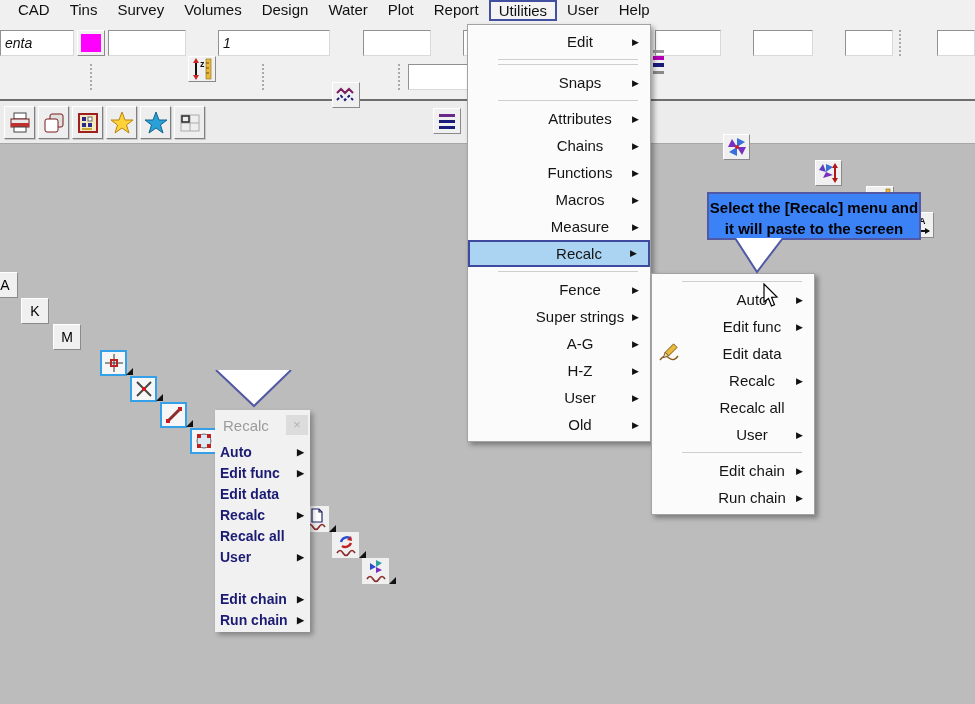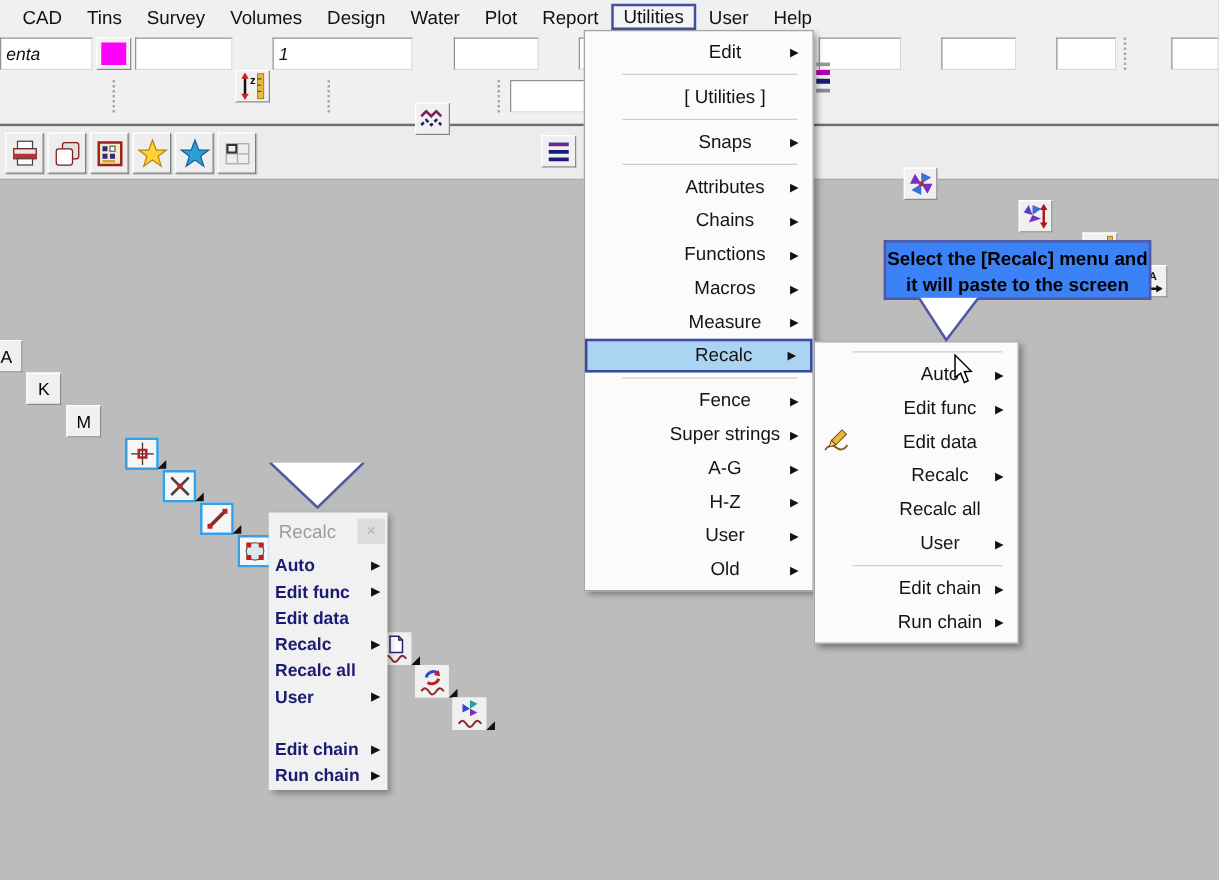--- a/index.html
+++ b/index.html
@@ -5,21 +5,21 @@
   html,body{margin:0;padding:0;}
   body{font-family:"Liberation Sans", sans-serif; background:#bcbcbc;}
   #screen{position:relative;width:975px;height:704px;overflow:hidden;background:#bcbcbc;}
   .abs{position:absolute;}
   
   #chrome{left:0;top:0;width:975px;height:99px;background:#f0f0f0;}
   #rule{left:0;top:99px;width:975px;height:2px;background:#6e6e6e;}
   #band{left:0;top:101px;width:975px;height:42px;background:#ececec;border-bottom:1px solid #a8a8a8;}
   #canvas{left:0;top:144px;width:975px;height:560px;background:#bcbcbc;}
   
-  #menubar{left:8px;top:0;height:24px;display:flex;align-items:flex-end;}
+  #menubar{left:8px;top:0;height:24px;display:flex;align-items:flex-start;}
   .mb{padding:1px 10px;font-size:15px;color:#111;white-space:nowrap;}
   .mb-active{border:2px solid #4350a0;padding:0 8px;background:#f4f4f4;}
   
   .fld{background:#fff;border:1px solid #919191;border-bottom-color:#d9d9d9;border-right-color:#d9d9d9;box-sizing:border-box;height:26px;font-size:14px;line-height:24px;padding:0 4px;color:#111;overflow:hidden;font-style:italic;}
   .ibtn{box-sizing:border-box;height:26px;background:#f0f0f0;border:1px solid;border-color:#ffffff #8a8a8a #8a8a8a #ffffff;display:flex;align-items:center;justify-content:center;position:relative;}
   .drop::after{content:"";position:absolute;right:-8px;bottom:-1px;width:0;height:0;border-left:7px solid transparent;border-bottom:7px solid #111;}
   .snapb{border:2px solid #33a0e8;background:#f6f6f6;}
   .vsep{width:0;height:26px;border-left:2px dotted #a9a9a9;}
   .tbtn{box-sizing:border-box;width:31px;height:33px;background:#eeeeee;border:1px solid;border-color:#ffffff #7f7f7f #7f7f7f #ffffff;box-shadow:1px 1px 0 #c9c9c9;display:flex;align-items:center;justify-content:center;}
   
@@ -297,21 +297,20 @@
   </div>
 
   <svg class="abs" style="left:196px;top:370px;z-index:15;" width="100" height="42">
     <path d="M20,0 L95,0 L58,36 Z" fill="#ffffff"></path>
     <path d="M20,0 L58,36 L95,0" fill="none" stroke="#5159a4" stroke-width="2"></path>
   </svg>
 
   <div class="abs menu dd" style="left:467px;top:24px;width:184px;z-index:10;">
     <div class="mi"><span>Edit</span><span class="arr">▶</span></div>
     <div class="msep"></div>
-    <div class="mi"><span>[ Utilities ]</span></div>
     <div class="msep"></div>
     <div class="mi"><span>Snaps</span><span class="arr">▶</span></div>
     <div class="msep"></div>
     <div class="mi"><span>Attributes</span><span class="arr">▶</span></div>
     <div class="mi"><span>Chains</span><span class="arr">▶</span></div>
     <div class="mi"><span>Functions</span><span class="arr">▶</span></div>
     <div class="mi"><span>Macros</span><span class="arr">▶</span></div>
     <div class="mi"><span>Measure</span><span class="arr">▶</span></div>
     <div class="mi hl"><span>Recalc</span><span class="arr" style="top:0;">▶</span></div>
     <div class="msep"></div>

